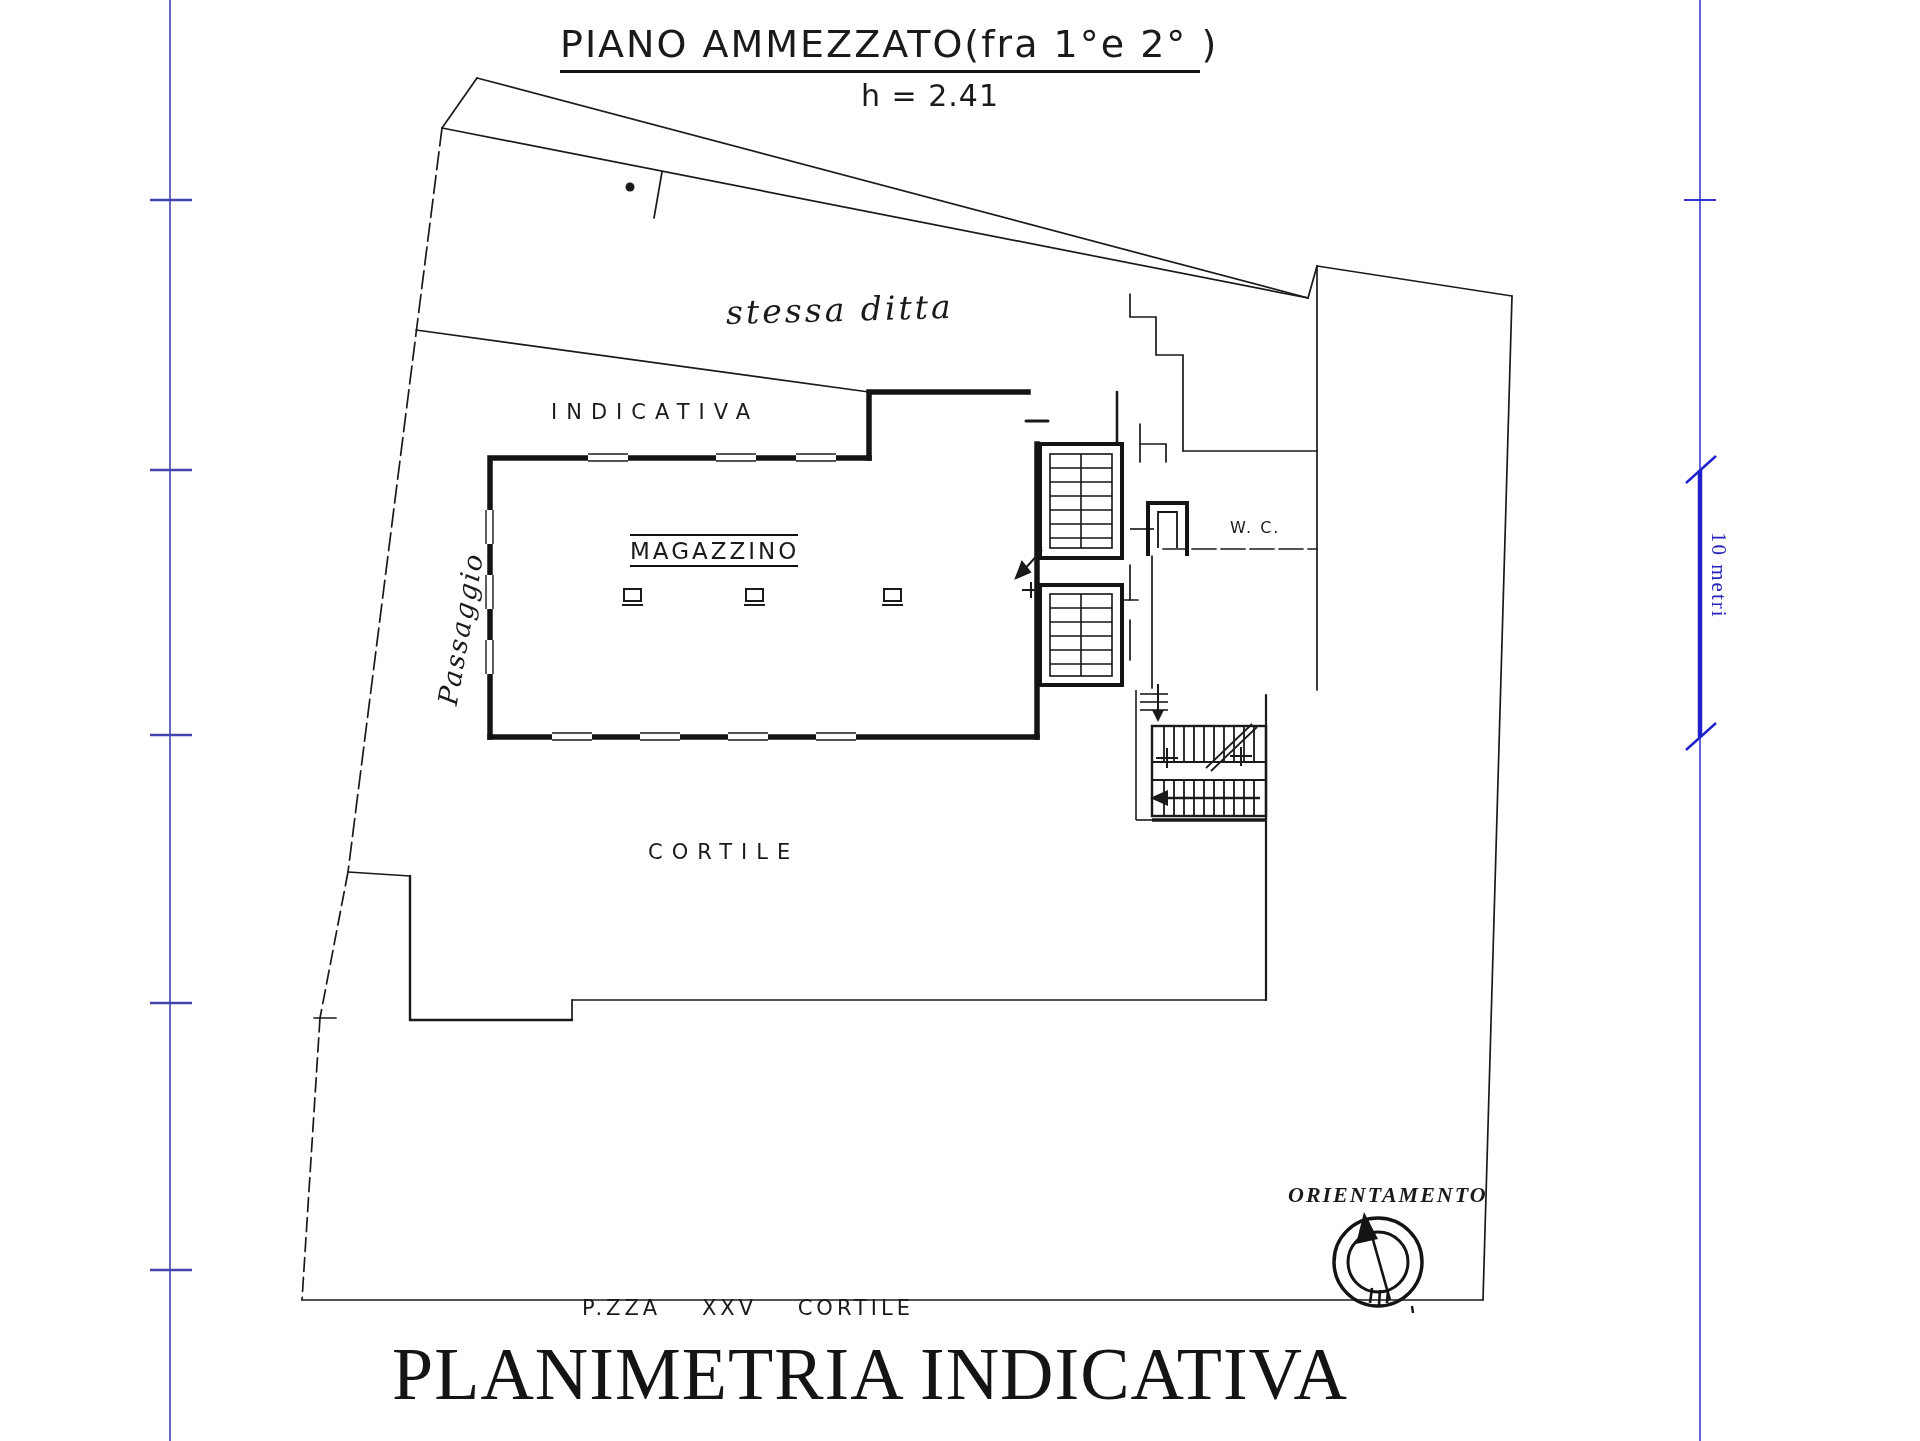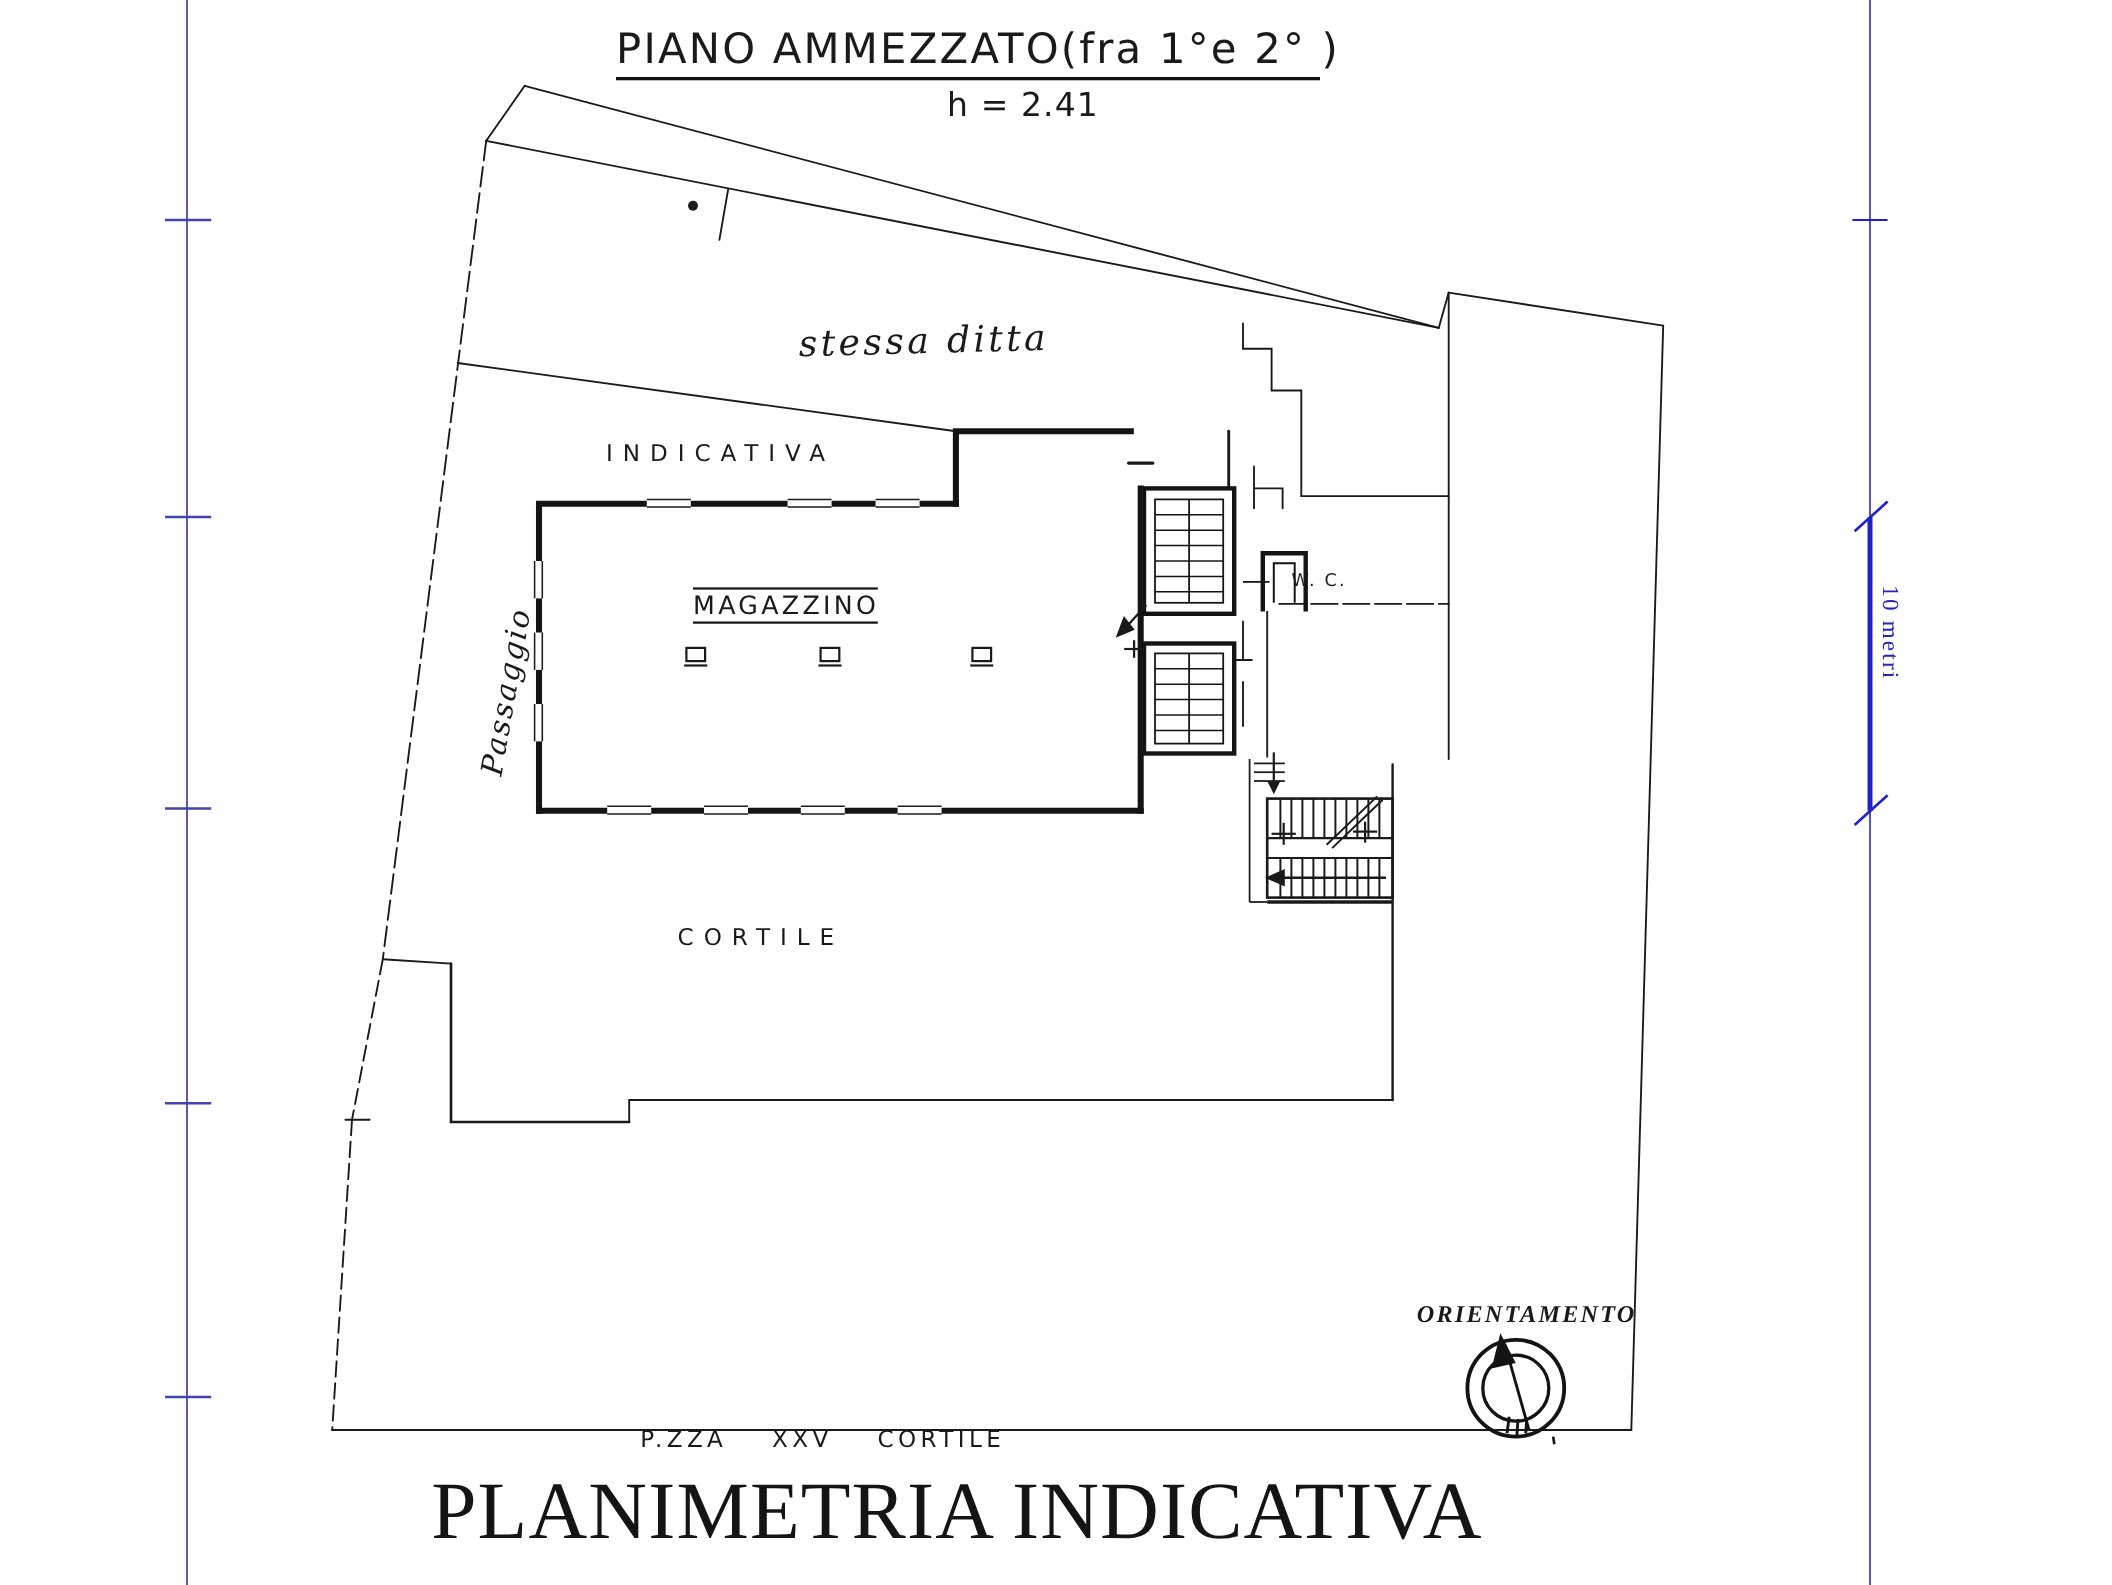--- a/index.html
+++ b/index.html
@@ -40,25 +40,25 @@
     border-top:2px solid #111;border-bottom:2px solid #111;
     padding:2px 0 1px 0;
   }
   .passaggio{
     left:432px;top:702px;
     font-family:"DejaVu Serif",serif;font-style:italic;
     font-size:27px;letter-spacing:2px;
     transform:rotate(-80deg);transform-origin:0 0;
   }
   .wc{
-    left:1174px;top:518px;
+    left:1230px;top:518px;
     font-size:16px;letter-spacing:2px;
   }
   .cortile{
-    left:616px;top:840px;
+    left:648px;top:840px;
     font-size:21px;letter-spacing:9px;
   }
   .piazza{
     left:582px;top:1296px;
     font-size:21px;letter-spacing:4px;word-spacing:30px;
   }
   .footer-title{
     left:0;top:1332px;width:1740px;
     text-align:center;
     font-family:"Liberation Serif","DejaVu Serif",serif;

